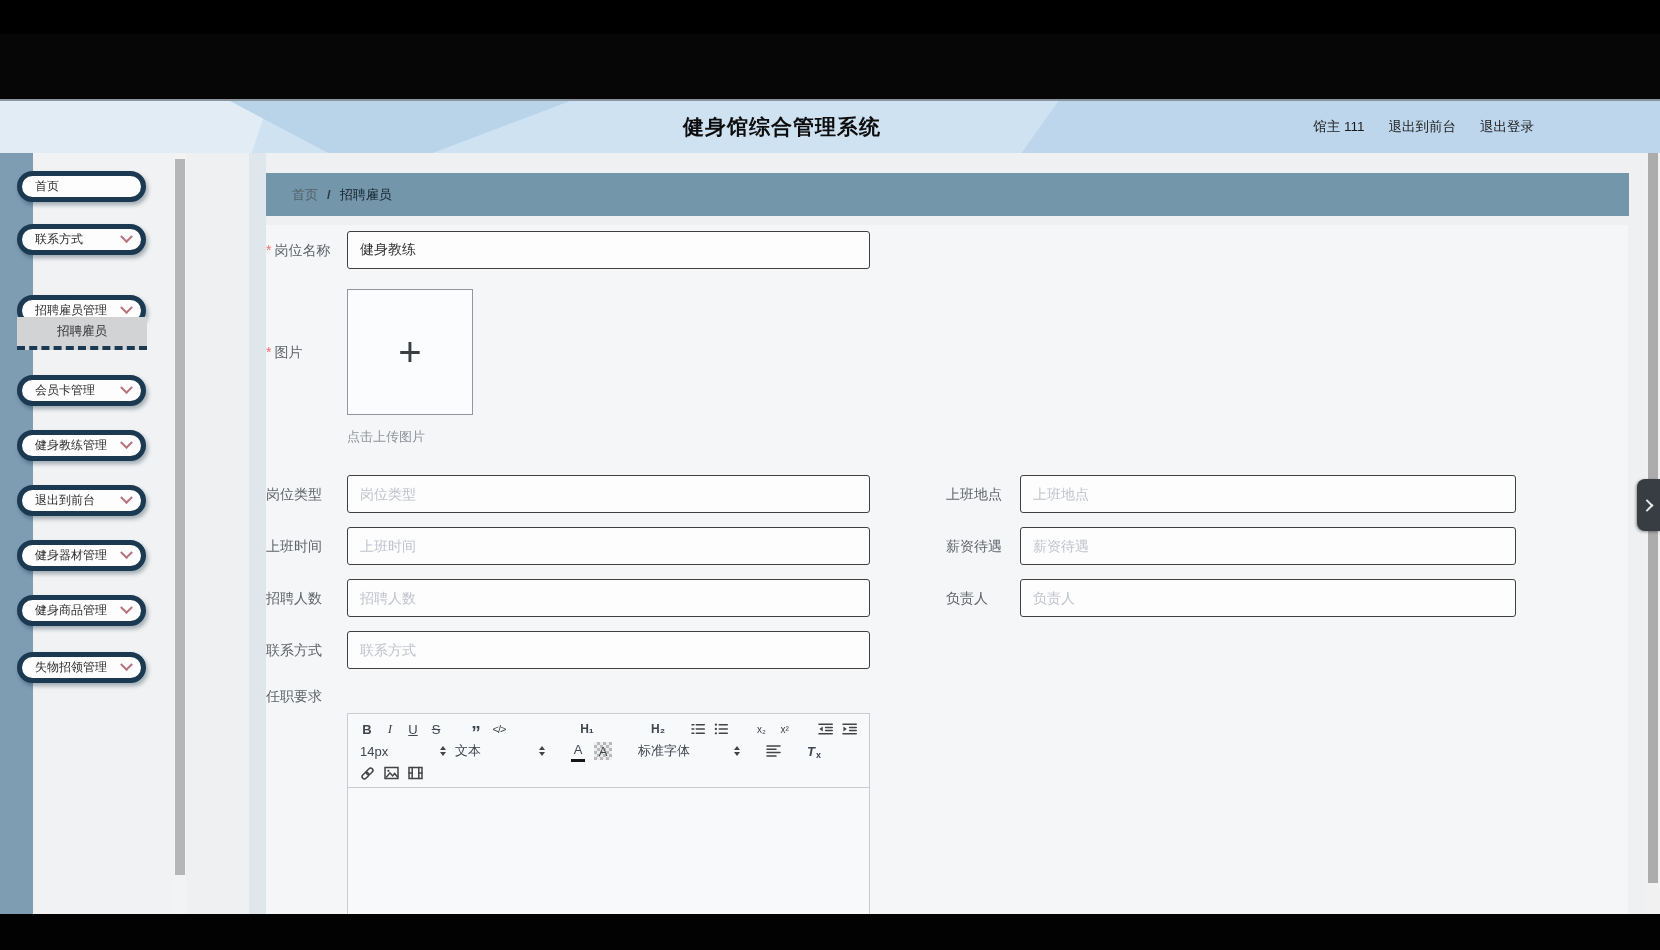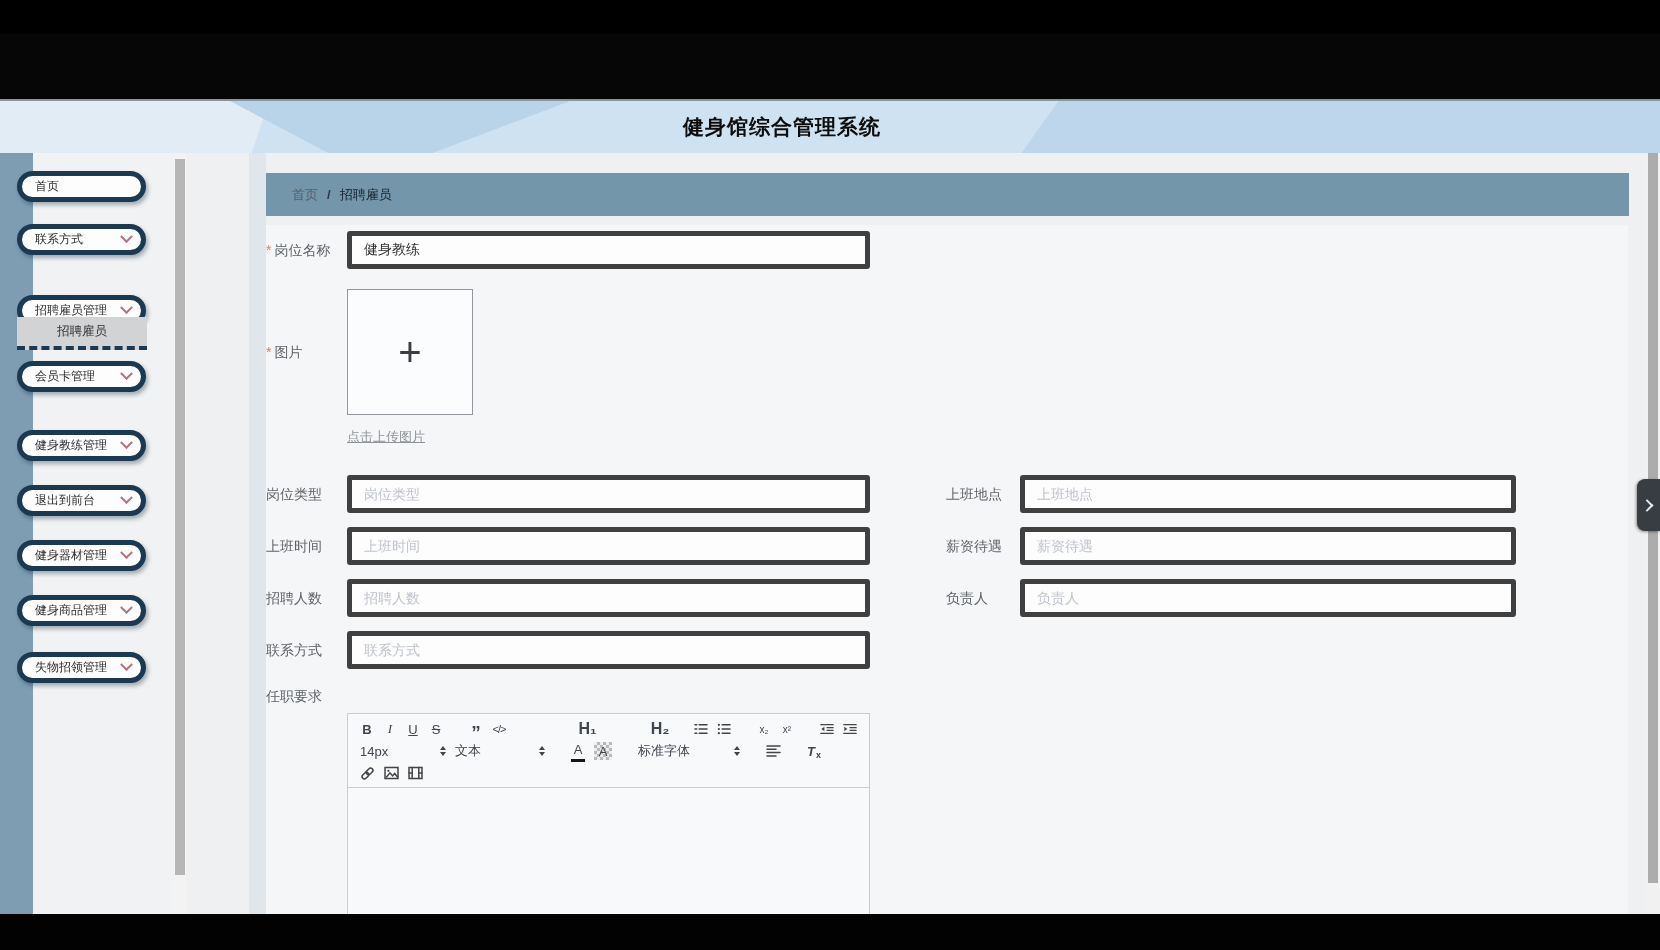--- a/index.html
+++ b/index.html
@@ -43,45 +43,45 @@
   
   .breadcrumb{position:absolute;left:266px;top:20px;width:1363px;height:43px;background:#7496aa;
               display:flex;align-items:center;padding-left:26px;box-sizing:border-box;font-size:13px;gap:9px;}
   .bc-home{color:#515f69;cursor:pointer;}
   .bc-sep{color:#2b3940;font-weight:bold;}
   .bc-cur{color:#15232c;}
   
   .card{position:absolute;left:266px;top:72px;width:1362px;height:689px;background:#f5f6f8;overflow:hidden;}
   .f-label{position:absolute;font-size:14px;color:#5f6368;line-height:38px;white-space:nowrap;}
   .req{color:#f56c6c;margin-right:3px;font-size:14px;}
-  .f-input{position:absolute;height:38px;box-sizing:border-box;border:5px solid #404040;border-radius:3px;
+  .f-input{position:absolute;height:38px;box-sizing:border-box;border:1px solid #404040;border-radius:3px;
            background:#fdfdfe;font-size:14px;color:#333;padding:1px 12px;outline:none;
            font-family:"Liberation Sans","DejaVu Sans",sans-serif;}
   .f-input::placeholder{color:#bfc3cc;opacity:1;}
   .upload-box{position:absolute;left:81px;top:64px;width:126px;height:126px;box-sizing:border-box;
               border:1px solid #93979d;background:#fbfcfd;display:flex;align-items:center;justify-content:center;
               cursor:pointer;}
   .upload-plus{font-size:40px;font-weight:200;color:#3a3d41;line-height:1;}
-  .upload-hint{position:absolute;left:81px;top:203px;font-size:13px;color:#8f9399;text-decoration:underline;}
+  .upload-hint{position:absolute;left:81px;top:203px;font-size:13px;color:#8f9399;}
   
   .editor{position:absolute;left:81px;top:488px;width:523px;height:290px;box-sizing:border-box;
           border:1px solid #c9ccd1;background:#f8f9fb;}
   .ql-toolbar{box-sizing:border-box;width:100%;height:74px;border-bottom:1px solid #c9ccd1;
               padding:4px 12px 0 12px;}
   .ql-row{display:flex;align-items:center;height:22px;gap:9px;color:#40464e;font-size:13px;}
   .ql-btn{display:inline-flex;align-items:center;justify-content:center;min-width:14px;height:18px;
           cursor:pointer;color:#40464e;}
   .gsp{width:8px;flex:0 0 auto;}
   .b{font-weight:bold;}
   .i{font-style:italic;font-family:"Liberation Serif",serif;}
   .u{text-decoration:underline;}
   .s{text-decoration:line-through;}
   .quote{font-size:19px;font-weight:bold;line-height:10px;margin-top:8px;}
   .code{font-size:11px;letter-spacing:-1px;}
-  .hh{font-weight:bold;font-size:16px;padding-left:48px;}
+  .hh{font-weight:bold;font-size:12px;padding-left:48px;}
   .supsub{font-size:10px;}
   .sel{display:inline-flex;align-items:center;justify-content:space-between;cursor:pointer;}
   .updown{display:inline-flex;flex-direction:column;gap:2px;margin-left:6px;}
   .updown i{display:block;width:0;height:0;border-left:3.5px solid transparent;border-right:3.5px solid transparent;}
   .updown .up{border-bottom:4px solid #444;}
   .updown .down{border-top:4px solid #444;}
   .colorA{border-bottom:3px solid #15151a;line-height:13px;font-size:13px;}
   .bgA{font-size:13px;padding:0 2px;
        background-image:linear-gradient(45deg,#b9b9b9 25%,transparent 25%,transparent 75%,#b9b9b9 75%),
                         linear-gradient(45deg,#b9b9b9 25%,#eee 25%,#eee 75%,#b9b9b9 75%);
@@ -113,41 +113,46 @@
 
 <div id="frame">
 
   <div class="topbar"></div>
 
   <div class="header">
     <div class="deco1"></div>
     <div class="deco2"></div>
     <div class="deco3"></div>
     <div class="app-title">健身馆综合管理系统</div>
+    <div class="header-links">
+      <span>馆主 111</span>
+      <span class="hl">退出到前台</span>
+      <span class="hl">退出登录</span>
+    </div>
   </div>
 
   <div class="body">
     <div class="side-strip"></div>
     <div class="sidebar"></div>
 
     <div class="pill" style="top:18px">
       <span class="lbl">首页</span>
     </div>
     <div class="pill" style="top:71px">
       <span class="lbl">联系方式</span>
       <span class="chev"></span>
     </div>
     <div class="pill" style="top:142px">
       <span class="lbl">招聘雇员管理</span>
       <span class="chev"></span>
     </div>
     <div class="submenu-item">
       <span>招聘雇员</span>
     </div>
-    <div class="pill" style="top:208px">
+    <div class="pill" style="top:222px">
       <span class="lbl">会员卡管理</span>
       <span class="chev"></span>
     </div>
     <div class="pill" style="top:277px">
       <span class="lbl">健身教练管理</span>
       <span class="chev"></span>
     </div>
     <div class="pill" style="top:332px">
       <span class="lbl">退出到前台</span>
       <span class="chev"></span>

